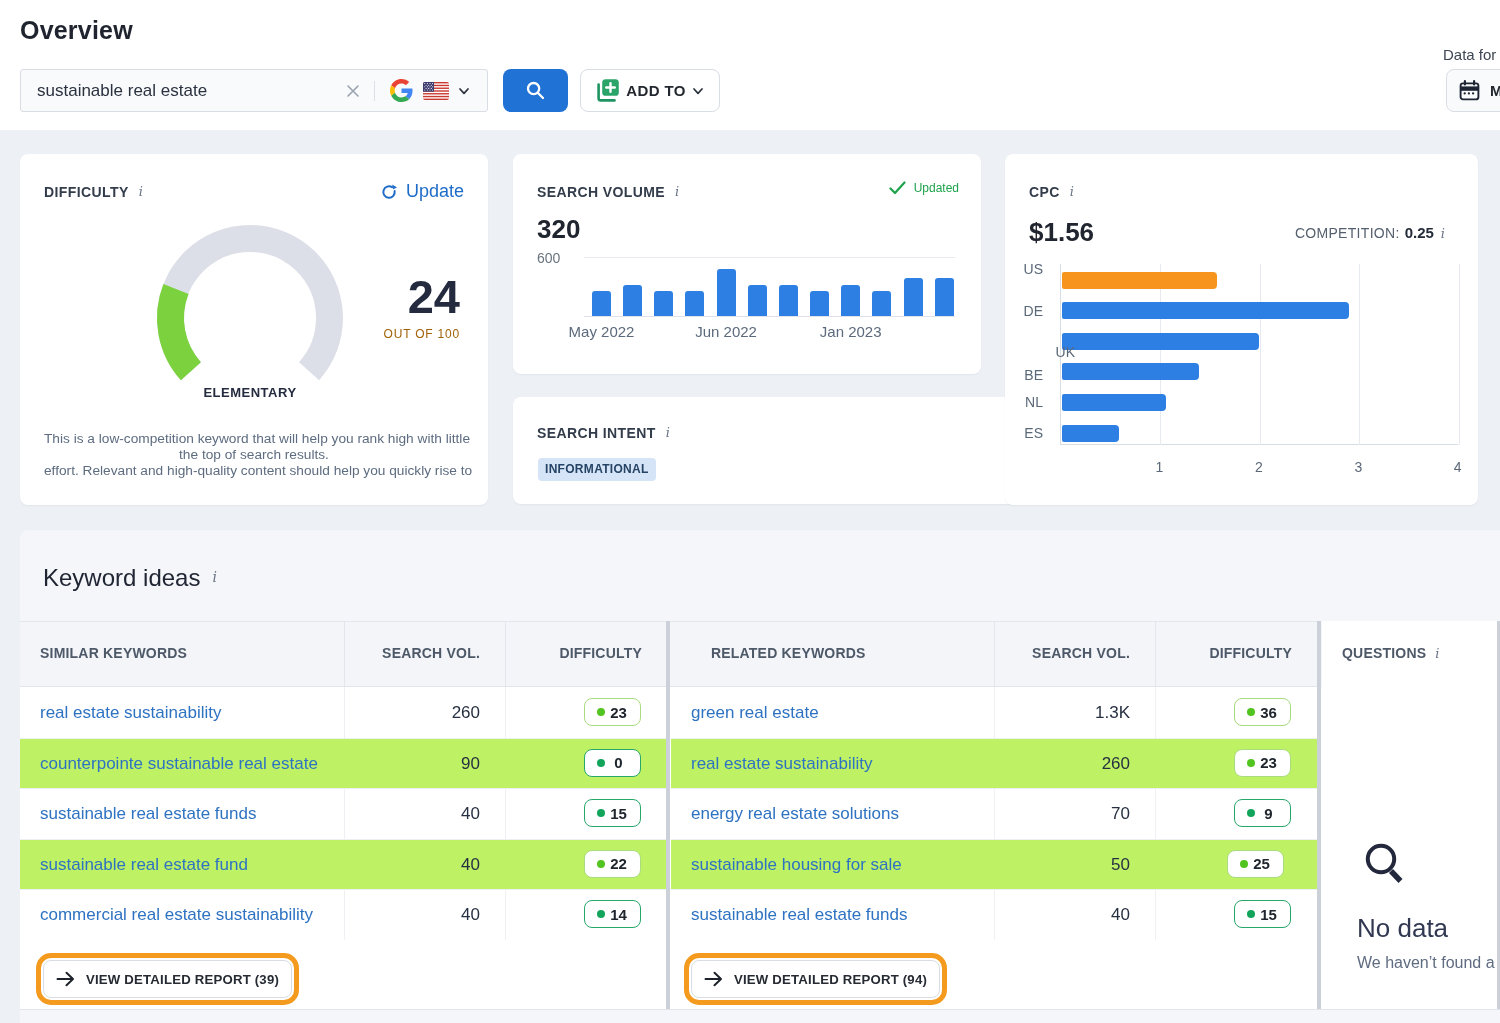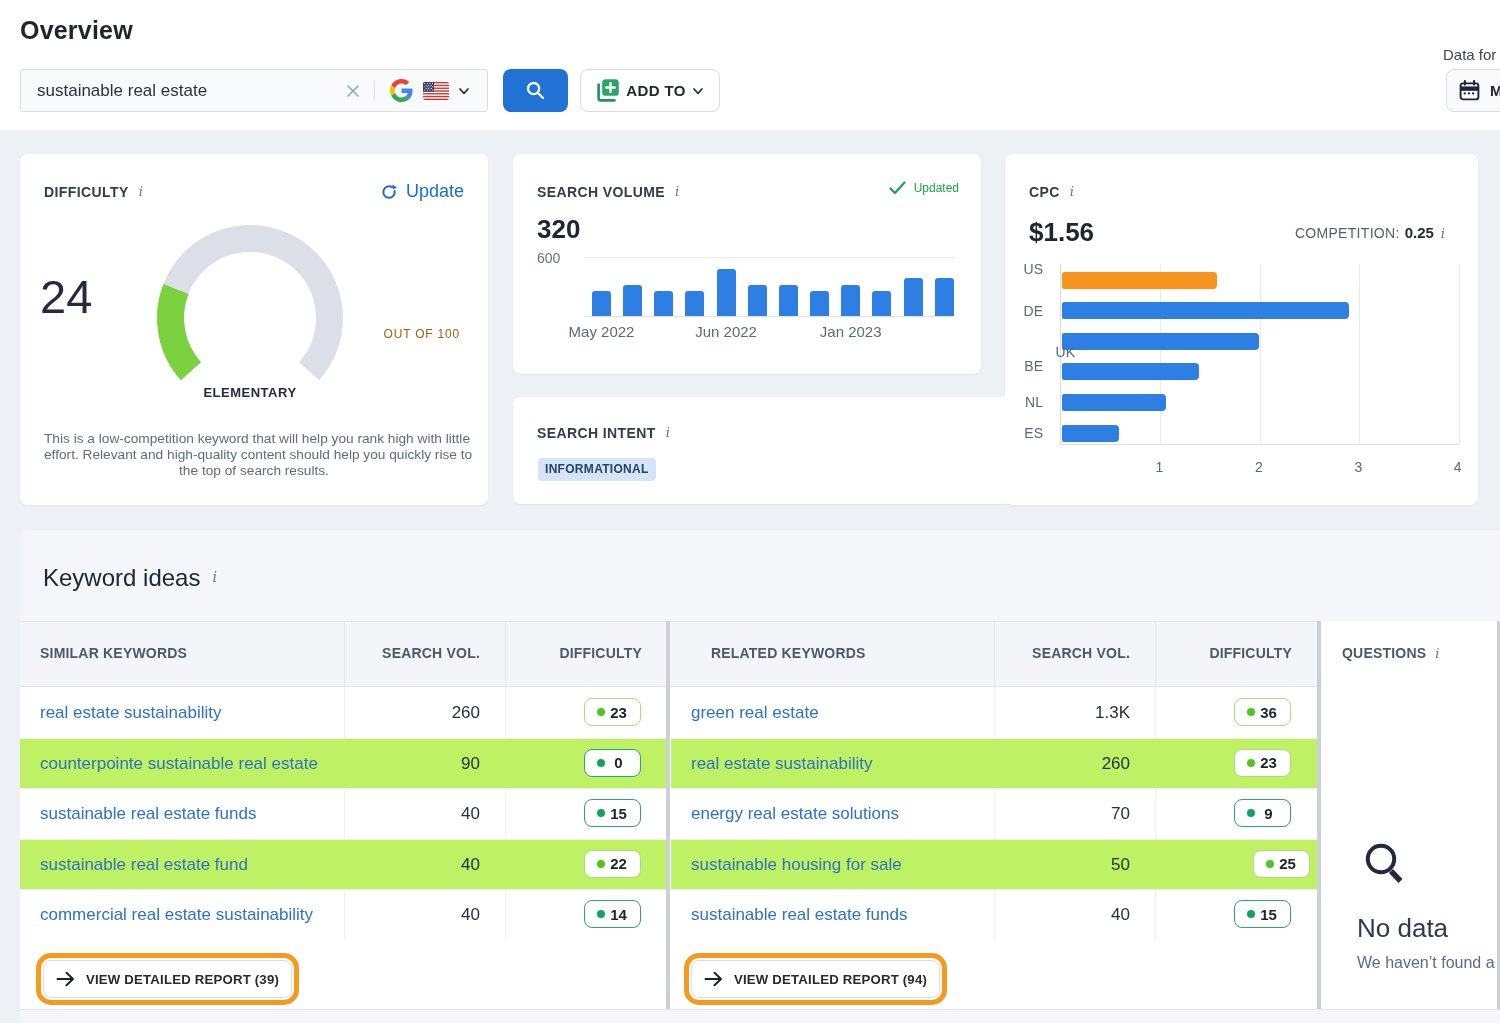--- a/index.html
+++ b/index.html
@@ -43,22 +43,22 @@
 .info-i { font-family:"DejaVu Serif", serif; font-style:italic; font-weight:400; color:#6A7486;
   font-size:13px; letter-spacing:0; }
 .card-label .info-i { margin-left:10px; vertical-align:1px; }
 
 .update-link { position:absolute; right:24px; top:27px; display:flex; align-items:center; gap:9px; cursor:pointer; }
 .update-link span { font-size:18px; color:#1F6CC8; }
 .updated-flag { position:absolute; right:22px; top:27px; display:flex; align-items:center; gap:8px; }
 .updated-flag span { font-size:12px; color:#1EA24B; }
 
 .gauge-svg { position:absolute; left:130px; top:64px; }
-.gauge-value { position:absolute; left:20px; width:420px; text-align:left; top:119px;
-  font-size:47px; font-weight:400; color:#242B3E; line-height:1; }
+.gauge-value { position:absolute; left:20px; width:420px; text-align:right; top:119px;
+  font-size:47px; font-weight:700; color:#242B3E; line-height:1; }
 .gauge-outof { position:absolute; left:20px; width:420px; text-align:right; top:173px;
   font-size:12px; letter-spacing:.8px; color:#a16207; }
 .gauge-level { position:absolute; left:20px; width:420px; text-align:center; top:231px;
   font-size:13px; font-weight:700; letter-spacing:.5px; color:#242B3E; }
 .gauge-desc { position:absolute; left:24px; width:420px; top:277px; font-size:13.7px;
   line-height:15.8px; color:#5D6C80; text-align:center; }
 .gauge-desc div { white-space:nowrap; }
 
 .big-value { position:absolute; left:24px; font-size:26px; font-weight:700; color:#20252F; line-height:1; }
 #sv-value { top:62px; } #cpc-value { top:65px; }
@@ -230,22 +230,22 @@
     </div>
     <svg class="gauge-svg" width="200" height="200" viewBox="0 0 200 200">
       <path d="M 40.92 153.19 A 79.5 79.5 0 1 1 159.08 153.19" stroke="#DCDFE8" stroke-width="27" fill="none"></path>
       <path d="M 40.92 153.19 A 79.5 79.5 0 0 1 25.98 71.0" stroke="#7CD23E" stroke-width="27" fill="none"></path>
     </svg>
     <div class="gauge-value">24</div>
     <div class="gauge-outof">OUT OF 100</div>
     <div class="gauge-level">ELEMENTARY</div>
     <div class="gauge-desc">
       <div>This is a low-competition keyword that will help you rank high with little</div>
+      <div>the top of search results.</div>
       <div>effort. Relevant and high-quality content should help you quickly rise to</div>
-      <div>the top of search results.</div>
     </div>
   </div>
 
   <div class="card" id="card-sv">
     <div class="card-label"><span>SEARCH VOLUME</span><span class="info-i">i</span></div>
     <div class="updated-flag">
       <svg width="17" height="14" viewBox="0 0 17 14">
         <path d="M1.5 7.5 L6 12 L15.5 1.5" stroke="#1EA24B" stroke-width="2.2" fill="none" stroke-linecap="round" stroke-linejoin="round"></path>
       </svg>
       <span>Updated</span>
@@ -297,21 +297,21 @@
         <div class="cpc-bar" style="top: 38.1px; width: 287.3px; background: rgb(46, 127, 228);"></div>
         <div class="cpc-bar" style="top: 68.7px; width: 196.9px; background: rgb(46, 127, 228);"></div>
         <div class="cpc-bar" style="top: 99.3px; width: 137.2px; background: rgb(46, 127, 228);"></div>
         <div class="cpc-bar" style="top: 129.9px; width: 104.4px; background: rgb(46, 127, 228);"></div>
         <div class="cpc-bar" style="top: 160.5px; width: 56.7px; background: rgb(46, 127, 228);"></div>
       </div>
     <div id="cpc-cats">
         <div class="cpc-cat" style="top: 106px;">US</div>
         <div class="cpc-cat" style="top: 147.6px;">DE</div>
         <div class="cpc-cat" style="top: 189px; margin-left: 32px;">UK</div>
-        <div class="cpc-cat" style="top: 203px;">BE</div>
+        <div class="cpc-cat" style="top: 212px;">BE</div>
         <div class="cpc-cat" style="top: 239.4px;">NL</div>
         <div class="cpc-cat" style="top: 270px;">ES</div>
       </div>
     <div id="cpc-ticks">
         <div class="cpc-tick" style="left: 134.4px;">1</div>
         <div class="cpc-tick" style="left: 233.8px;">2</div>
         <div class="cpc-tick" style="left: 333.3px;">3</div>
         <div class="cpc-tick" style="left: 432.7px;">4</div>
       </div>
   </div>
@@ -411,21 +411,21 @@
           <span class="kw-vol" style="left: 319px; width: 140px;">70</span>
           <span class="kw-badge teal" style="left: 563px;">
             <span class="dot"></span>
             <span class="num">9</span>
           </span>
         </div>
         <div class="kw-row alt" style="top: 151.8px;">
           <div class="rowsep"></div>
           <span class="kw-keyword">sustainable housing for sale</span>
           <span class="kw-vol" style="left: 319px; width: 140px;">50</span>
-          <span class="kw-badge lime" style="left: 582px; justify-content: flex-end;">
+          <span class="kw-badge lime" style="left: 556px; justify-content: flex-end;">
             <span class="dot"></span>
             <span class="num">25</span>
           </span>
         </div>
         <div class="kw-row" style="top: 202.4px;">
           <div class="rowsep"></div>
           <span class="kw-keyword">sustainable real estate funds</span>
           <span class="kw-vol" style="left: 319px; width: 140px;">40</span>
           <span class="kw-badge teal" style="left: 563px;">
             <span class="dot"></span>

